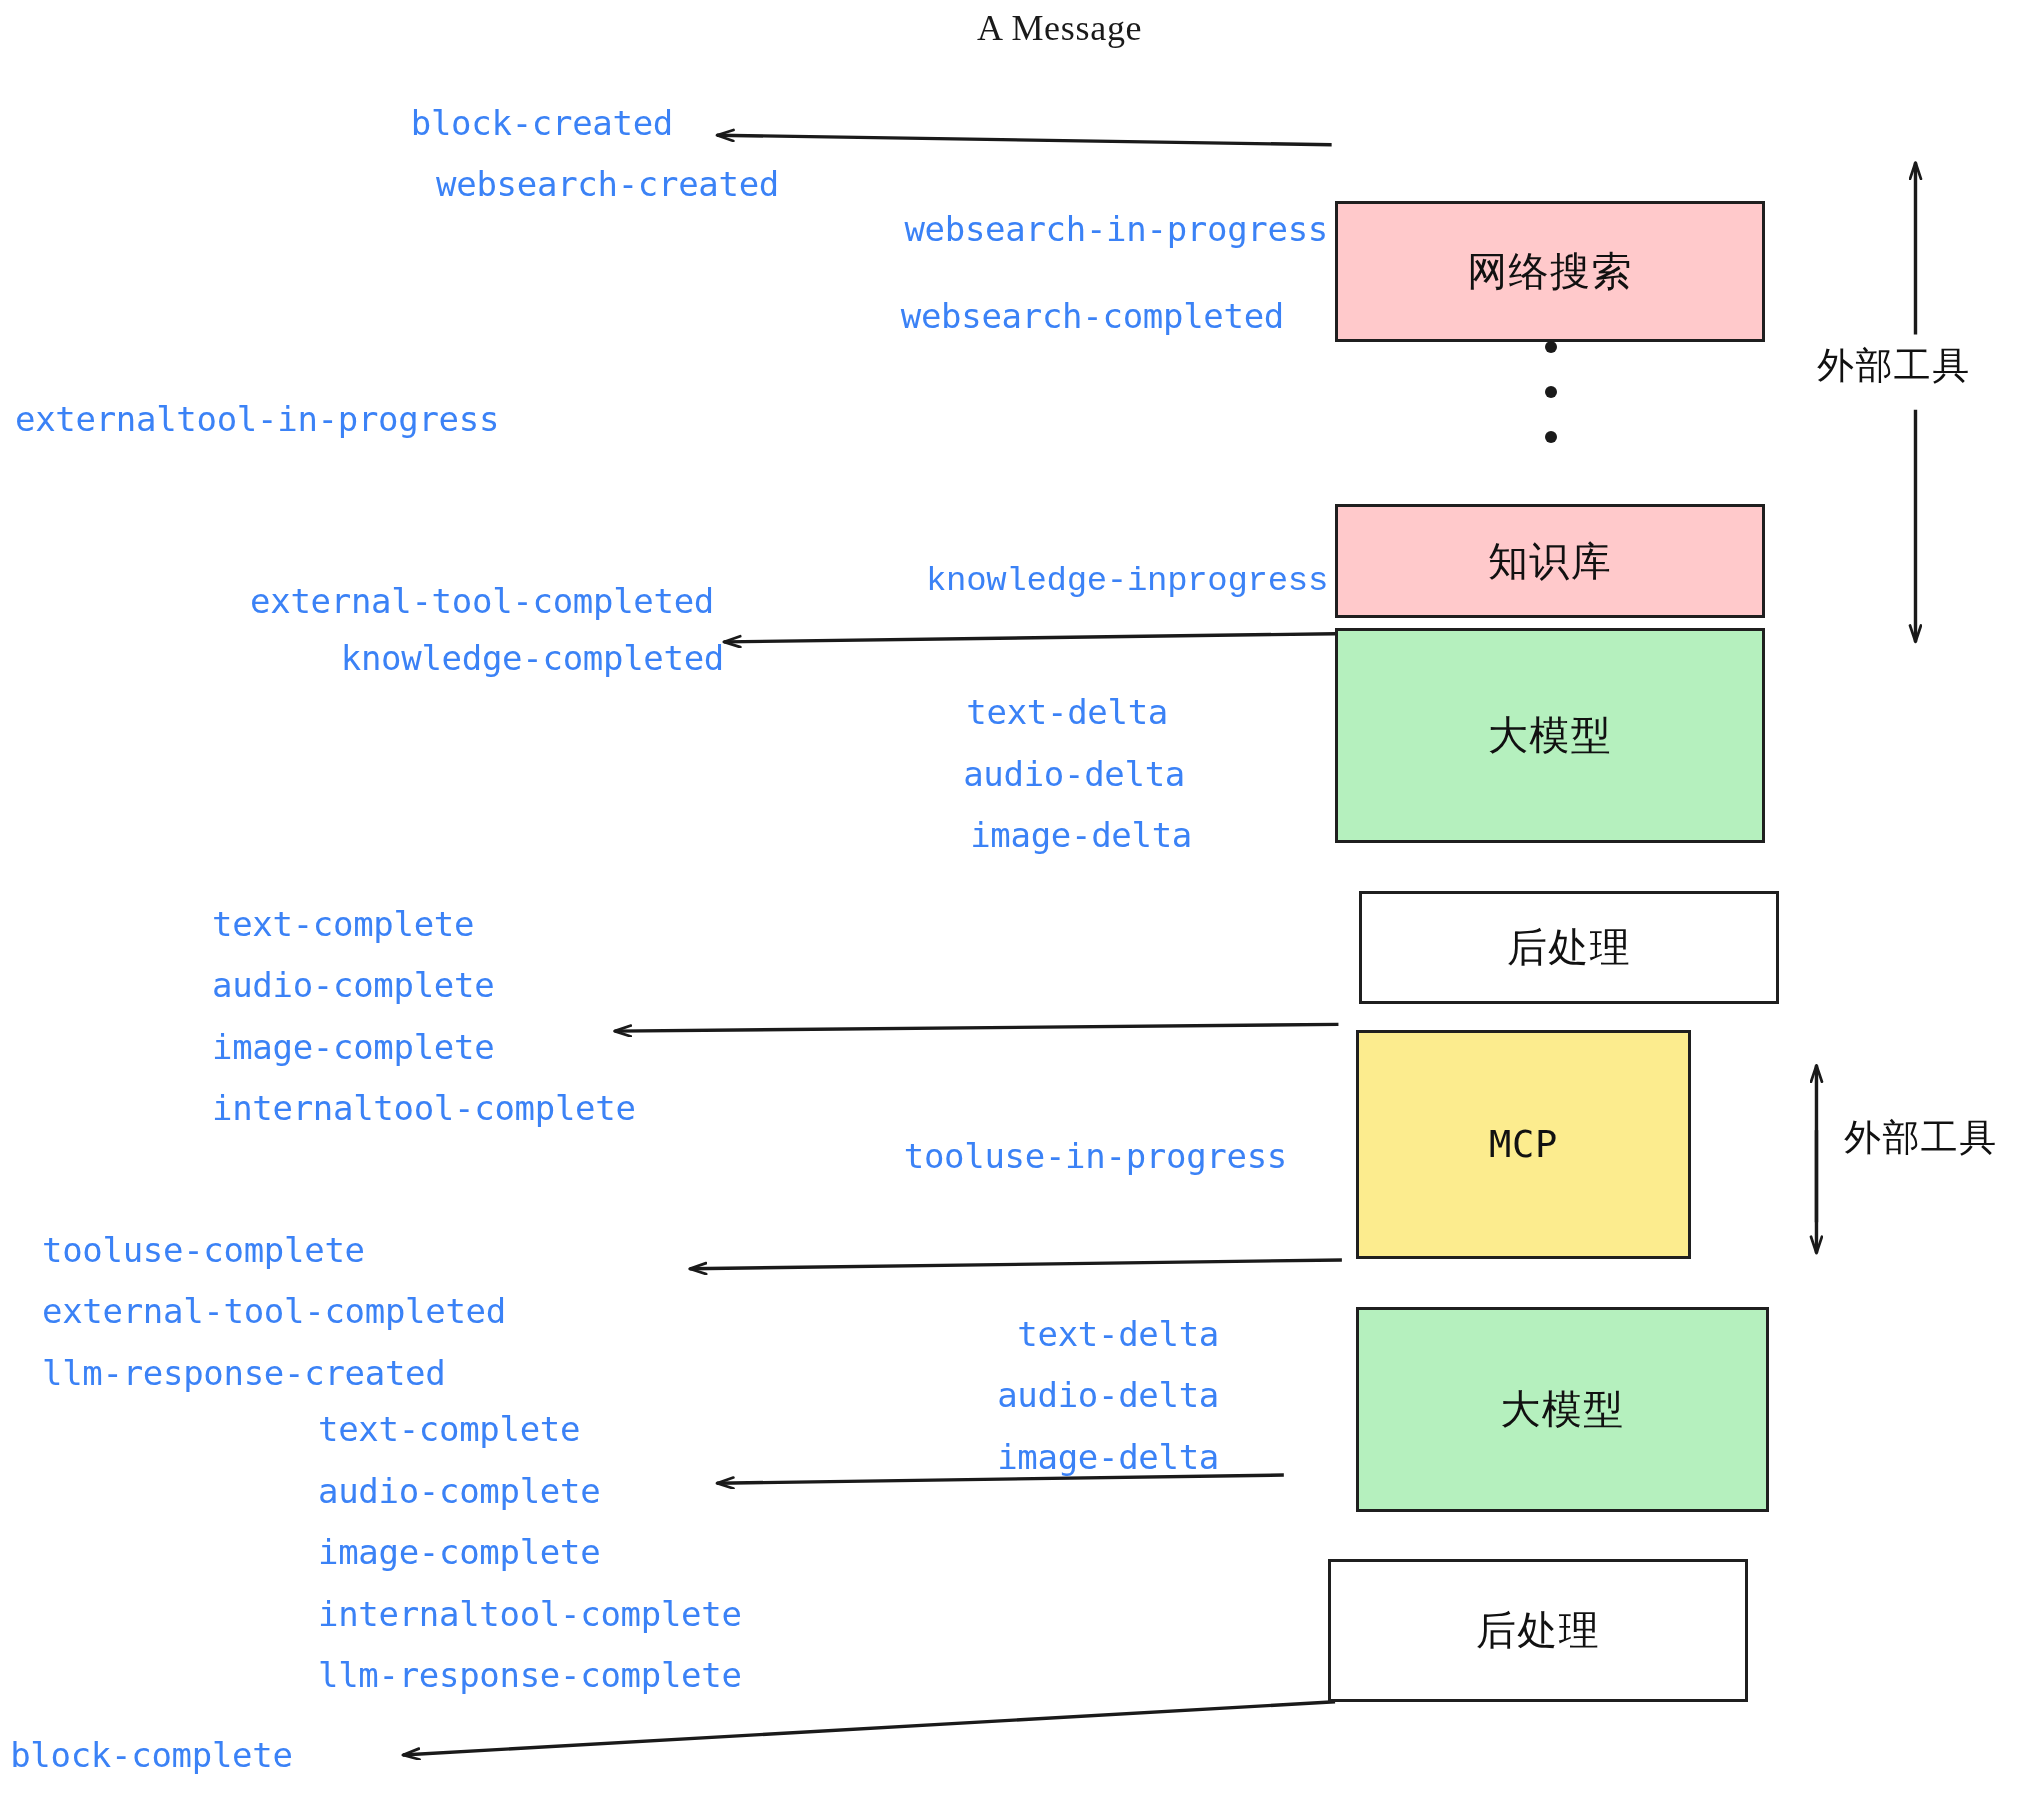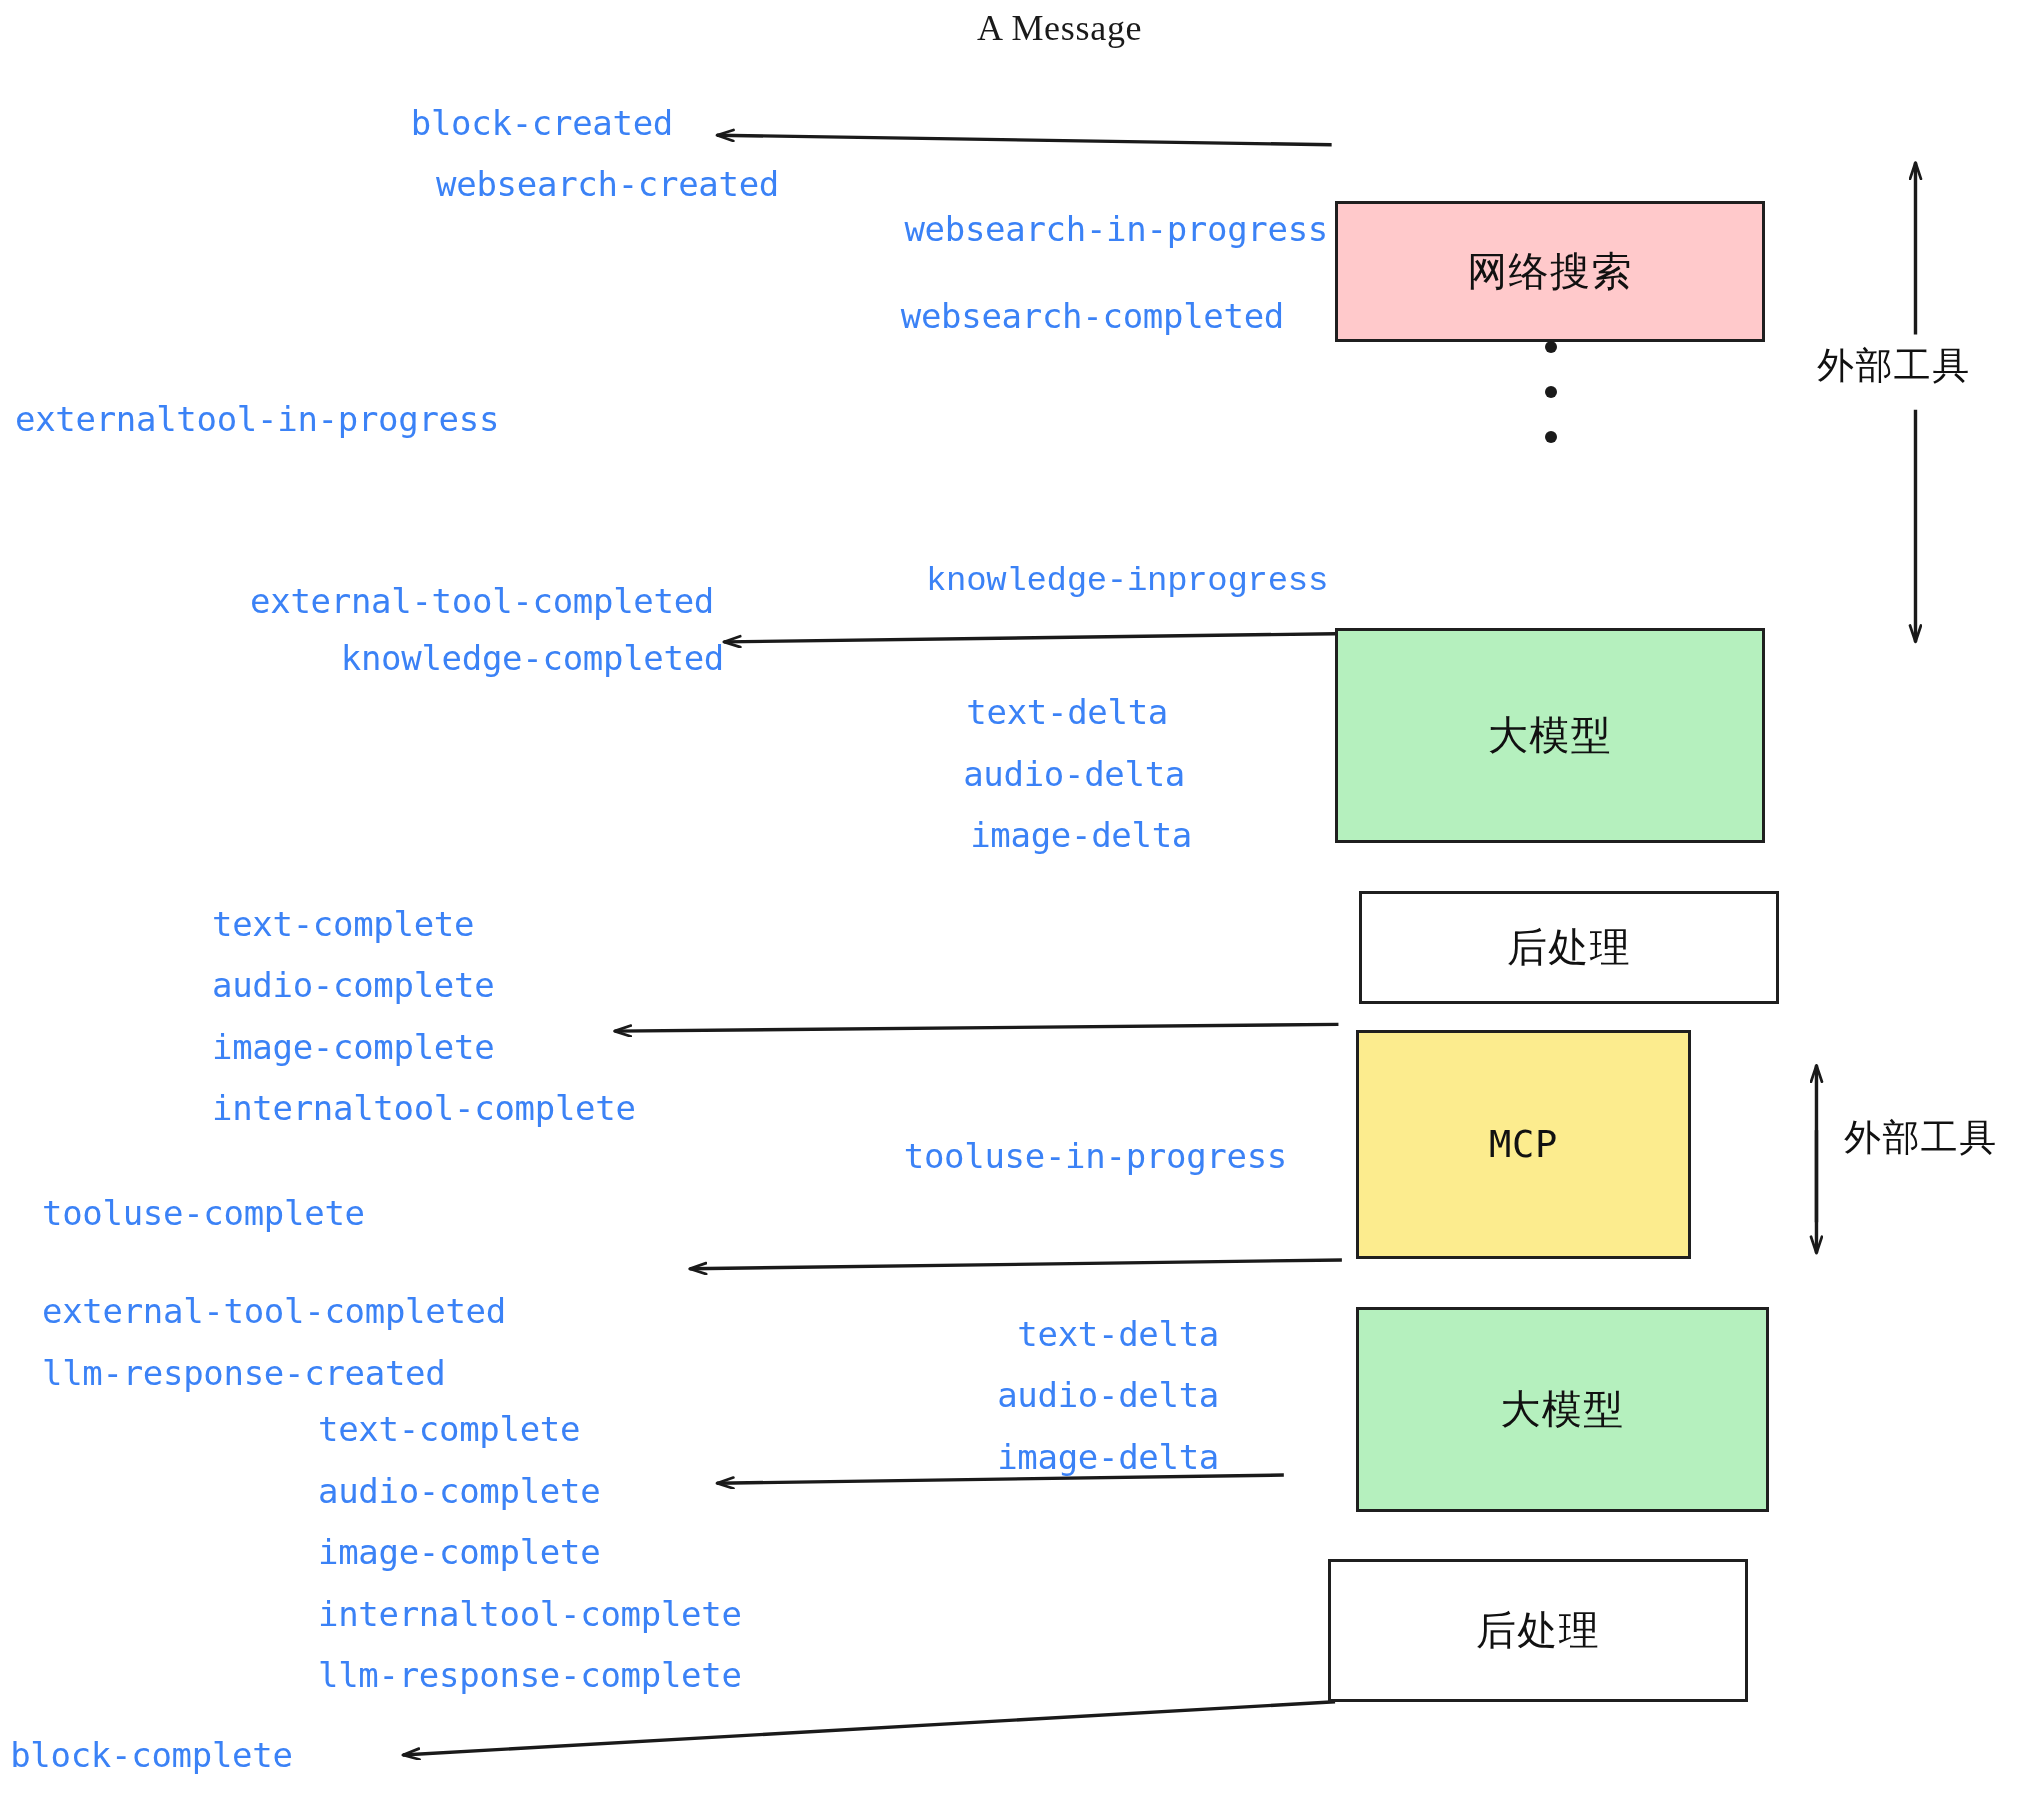--- a/index.html
+++ b/index.html
@@ -130,20 +130,23 @@
   <div class="box" style="left:1335px; top:171px; width:430px; height:141px; background:#FFC9CB;margin-top:30px;">
     <span>网络搜索</span>
   </div>
 
   <div class="vdots" style="left:1544px; top:341px; width:13.7px; height:102px;">
     <i></i>
     <i></i>
     <i></i>
   </div>
 
+  <div class="box" style="left:1335px; top:504px; width:430px; height:114px; background:#FFC9CB;">
+    <span>知识库</span>
+  </div>
 
   <div class="box" style="left:1335px; top:628px; width:430px; height:215px; background:#B5F0BE;">
     <span>大模型</span>
   </div>
 
   <div class="box" style="left:1359px; top:891px; width:420px; height:113px; background:#FFFFFF;">
     <span>后处理</span>
   </div>
 
   <div class="box latin" style="left:1356px; top:1030px; width:335px; height:229px; background:#FCEC8E;">
@@ -182,21 +185,21 @@
   <div class="evt right" style="left:1185px; top:757px;">audio-delta</div>
   <div class="evt right" style="left:1192px; top:818px;">image-delta</div>
 
   <div class="evt" style="left:212px; top:907px;">text-complete</div>
   <div class="evt" style="left:212px; top:968px;">audio-complete</div>
   <div class="evt" style="left:212px; top:1030px;">image-complete</div>
   <div class="evt" style="left:212px; top:1091px;">internaltool-complete</div>
 
   <div class="evt right" style="left:1287px; top:1139px;">tooluse-in-progress</div>
 
-  <div class="evt" style="left:42px; top:1196px;">tooluse-complete</div>
+  <div class="evt" style="left:42px; top:1233px;">tooluse-complete</div>
   <div class="evt" style="left:42px; top:1294px;">external-tool-completed</div>
   <div class="evt" style="left:42px; top:1356px;">llm-response-created</div>
 
   <div class="evt right" style="left:1219px; top:1317px;">text-delta</div>
   <div class="evt right" style="left:1219px; top:1378px;">audio-delta</div>
   <div class="evt right" style="left:1219px; top:1440px;">image-delta</div>
 
   <div class="evt" style="left:318px; top:1412px;">text-complete</div>
   <div class="evt" style="left:318px; top:1474px;">audio-complete</div>
   <div class="evt" style="left:318px; top:1535px;">image-complete</div>

